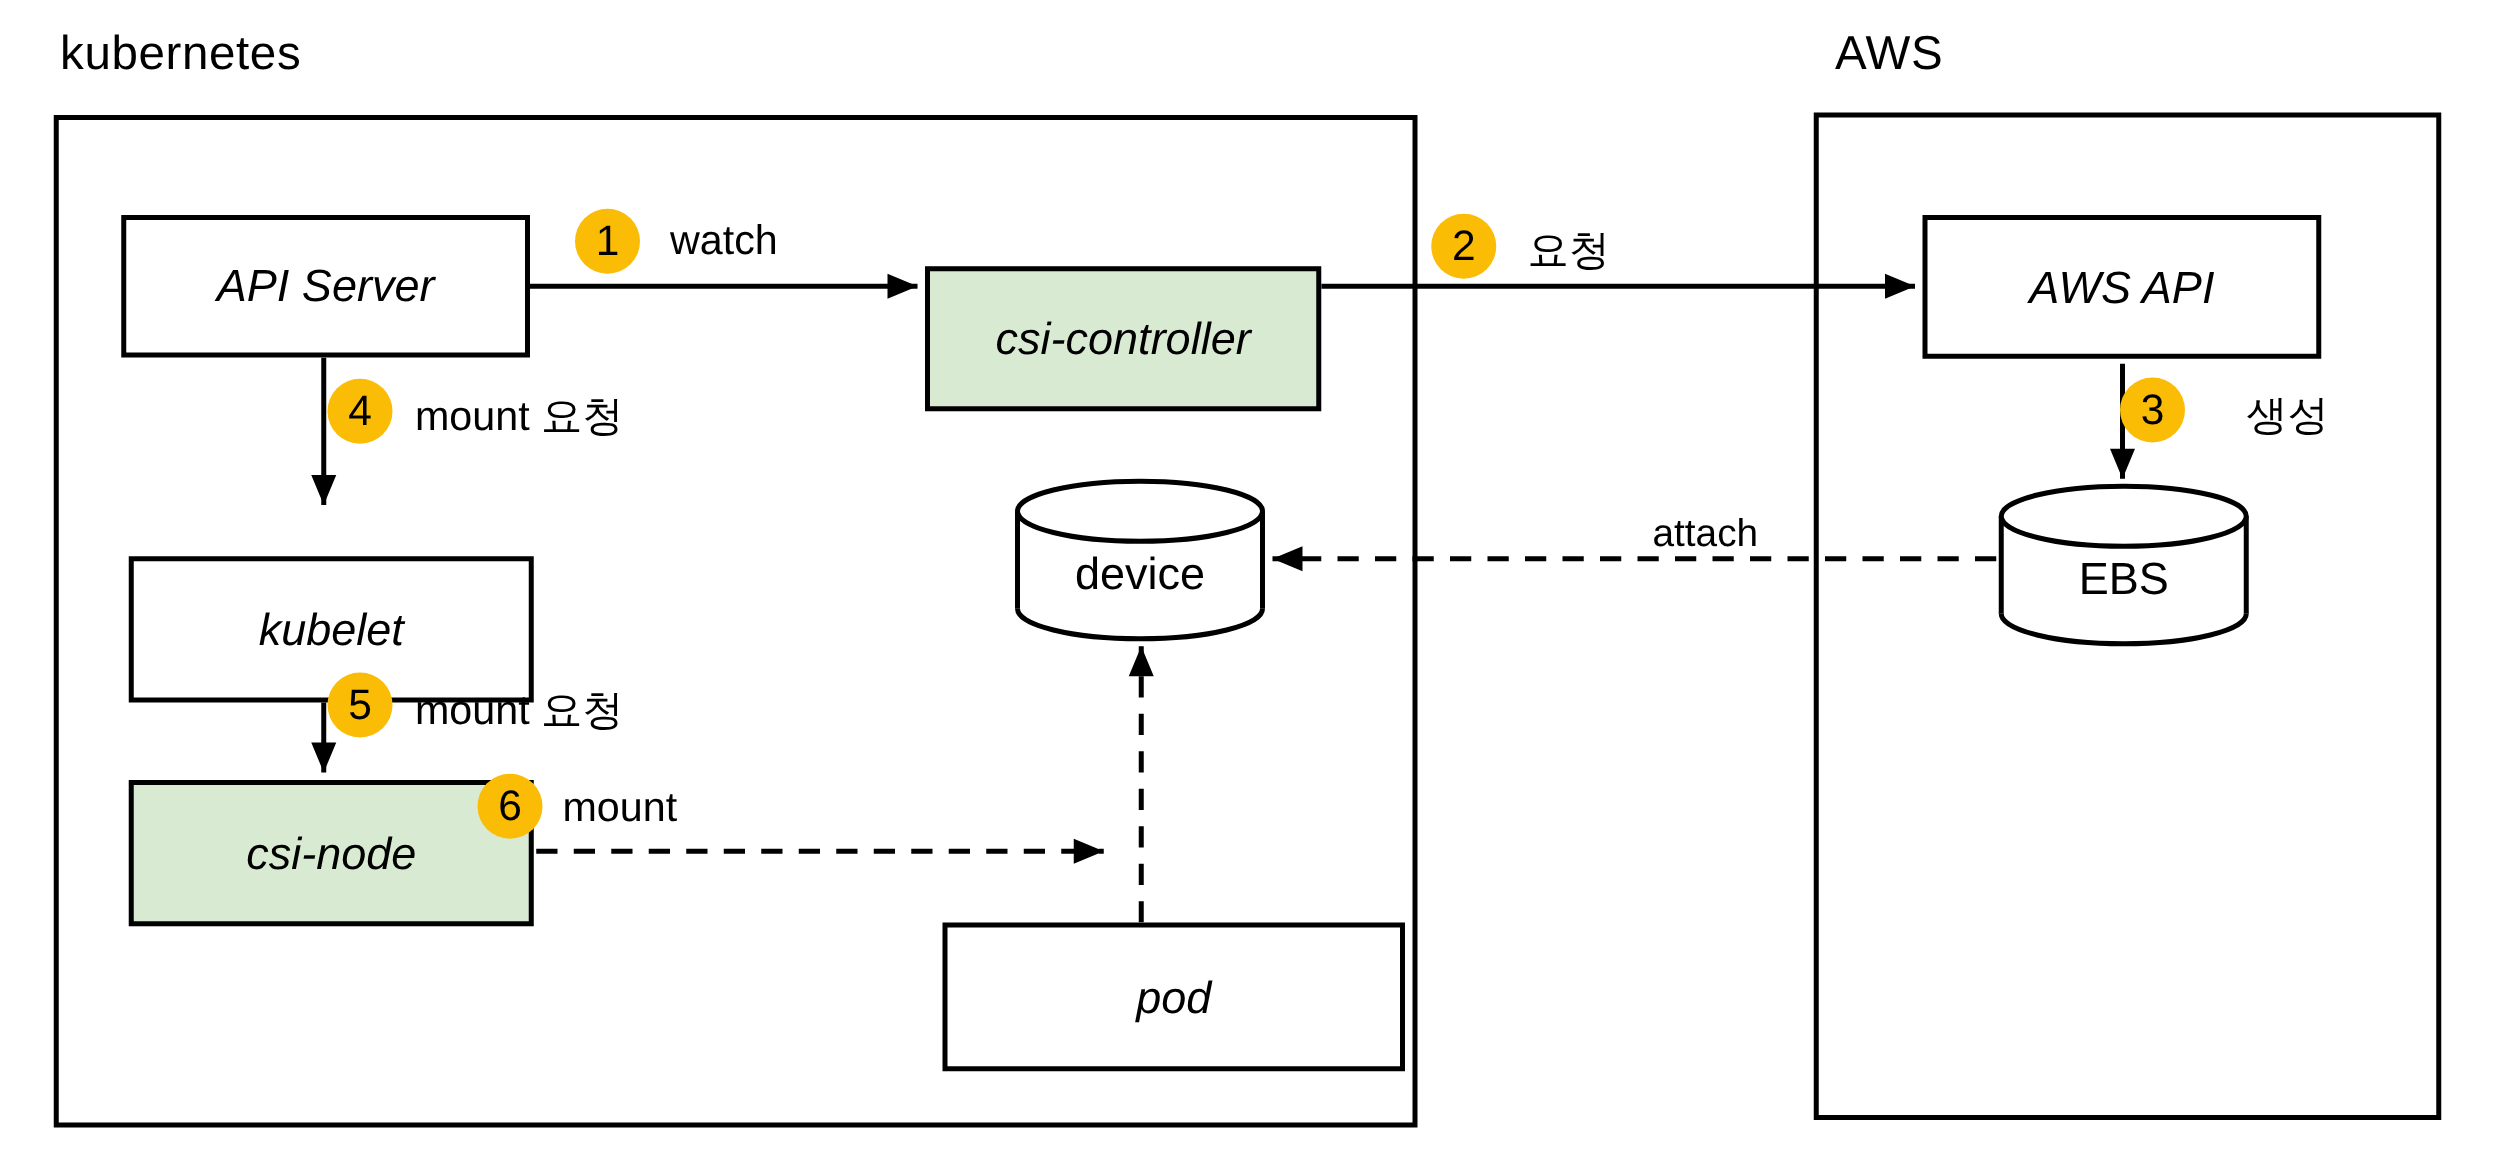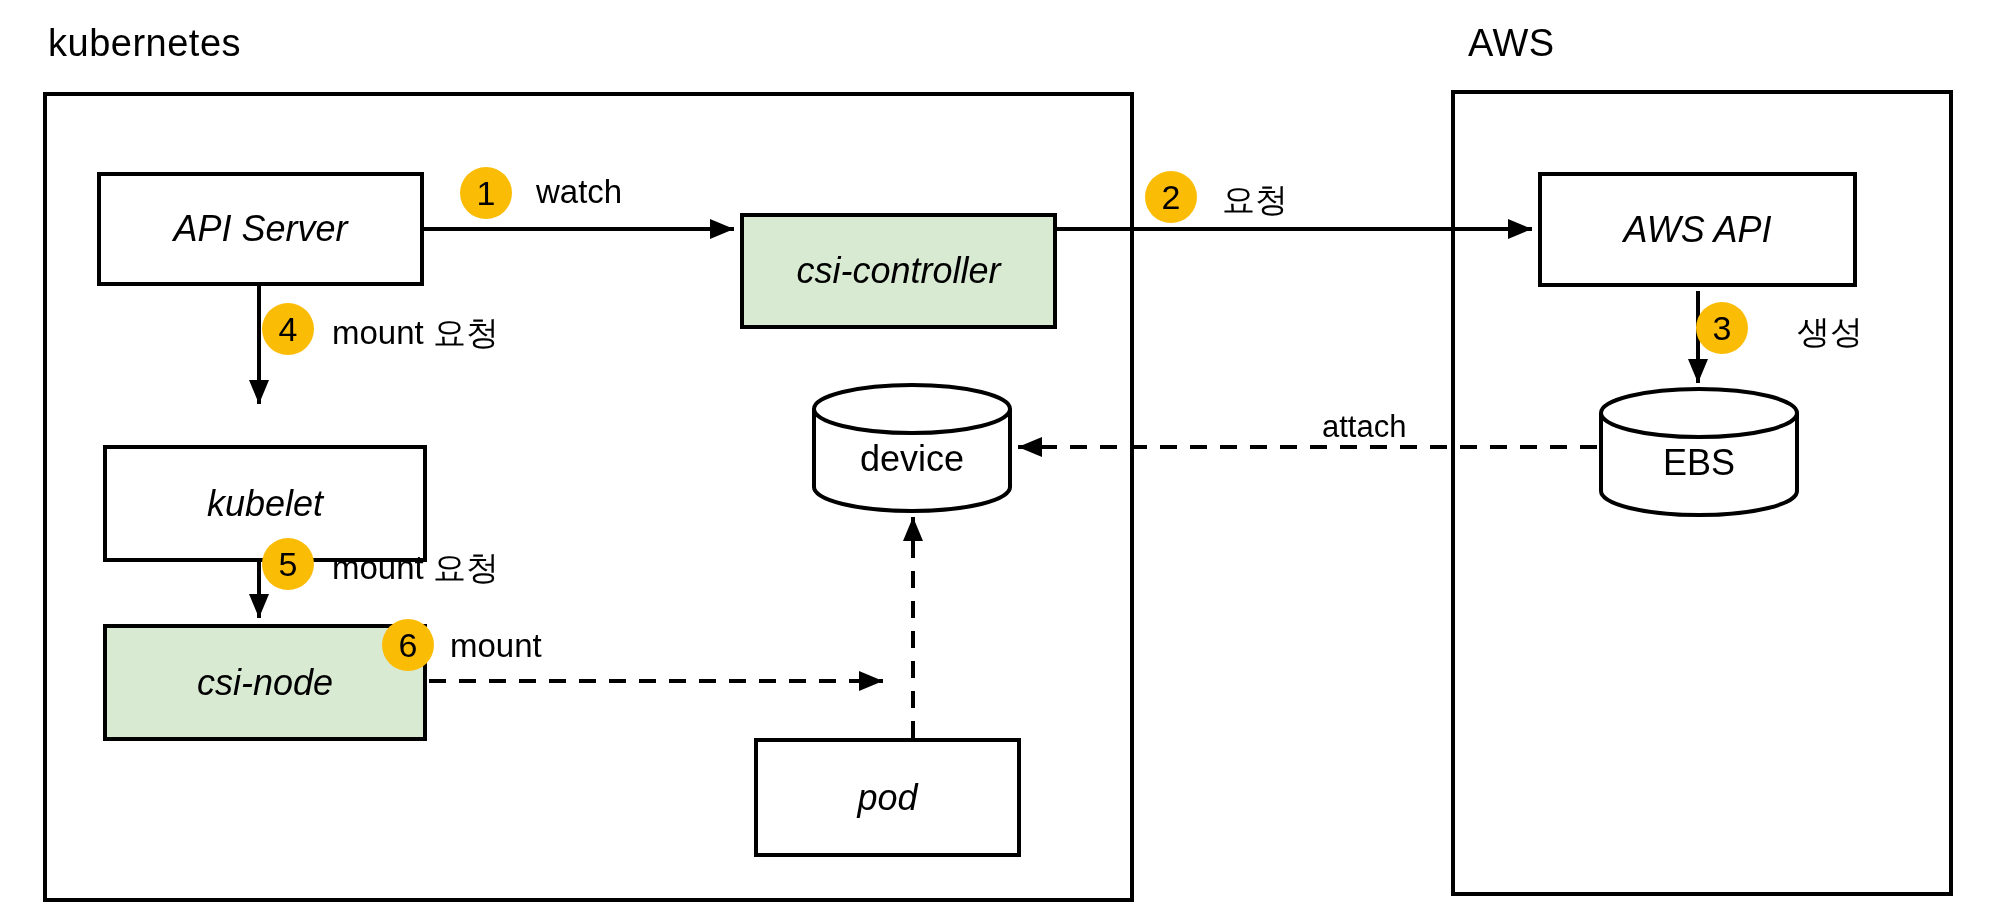--- a/index.html
+++ b/index.html
@@ -50,21 +50,21 @@
     font-size: 36px;
     font-weight: 500;
     white-space: nowrap;
     font-style: italic;
   }
   .node-green { background: #d9ead3; }
   .node-api-server     { left: 97px;  top: 172px; width: 327px; height: 114px; }
   .node-csi-controller { left: 740px; top: 172px; width: 317px; height: 116px; margin-top: 41px; }
   .node-kubelet        { left: 103px; top: 410px; width: 324px; height: 117px; margin-top: 35px; }
   .node-csi-node       { left: 103px; top: 624px; width: 324px; height: 117px; }
-  .node-pod            { left: 754px; top: 738px; width: 267px; height: 119px; }
+  .node-pod            { left: 754px; top: 738px; width: 370px; height: 119px; }
 
   .cyl-label {
     position: absolute;
     width: 200px;
     text-align: center;
     font-size: 36px;
     font-weight: 500;
     white-space: nowrap;
   }
   .cyl-label-device { left: 812px; top: 438px; }

